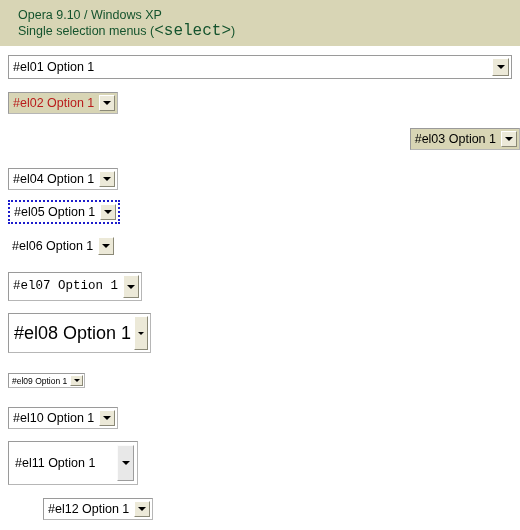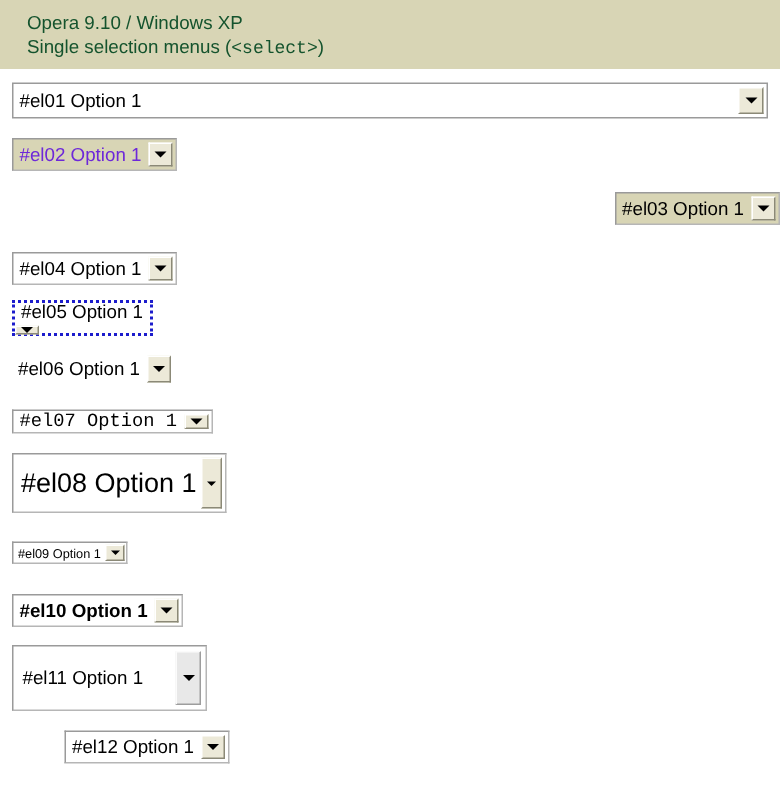--- a/index.html
+++ b/index.html
@@ -22,21 +22,21 @@
     box-sizing: border-box;
   }
   .hdr-line {
     font-size: 12.5px;
     color: #14532d;
     line-height: 15.5px;
     white-space: nowrap;
   }
   .hdr-line .mono {
     font-family: "Liberation Mono", monospace;
-    font-size: 12px;
+    font-size: 16px;
   }
 
   
   #form-area {
     padding: 0;
     background: #ffffff;
   }
   .row {
     padding-left: 8px;
   }
@@ -93,44 +93,43 @@
     border: 1px solid #9a9a9a;
     gap: 26px;
   }
   #el01 .txt { flex: 1; }
   #el01 .arrowbox { width: 17px; min-width: 17px; }
 
   #el02 {
     height: 22px;
     background: #d8d5b5;
   }
-  #el02 .txt { color: #6d28d9; }
+  #el02 .txt { color: #b91c1c; }
 
   #el03 {
     height: 22px;
     background: #d8d5b5;
   }
 
   #el04 { height: 22px; }
 
   #el05 {
     height: 24px;
     border: 2px dotted #1c1ccc;
     background: #ffffff;
-    flex-direction: column;
   }
 
   #el06 {
     height: 22px;
     border: none;
     background: transparent;
   }
   #el06 .arrowbox { margin: 2px 0; }
 
-  #el07 { height: 16px; }
+  #el07 { height: 29px; }
   #el07 .txt {
     font-family: "Liberation Mono", monospace;
     font-size: 12.5px;
   }
 
   #el08 { height: 40px; }
   #el08 .txt {
     font-size: 18px;
     padding: 0 3px 0 5px;
   }
@@ -151,21 +150,21 @@
     min-width: 13px;
     margin: 1px 1px 1px 0;
   }
   #el09 .arrowbox i {
     border-left-width: 3px;
     border-right-width: 3px;
     border-top-width: 3px;
   }
 
   #el10 { height: 22px; }
-  #el10 .txt { font-weight: bold; }
+  #el10 .txt { font-weight: normal; }
 
   #el11 {
     height: 44px;
     width: 130px;
   }
   #el11 .txt { flex: 1; padding-left: 6px; }
   #el11 .arrowbox {
     width: 17px;
     min-width: 17px;
     margin: 3px 3px 3px 0;

